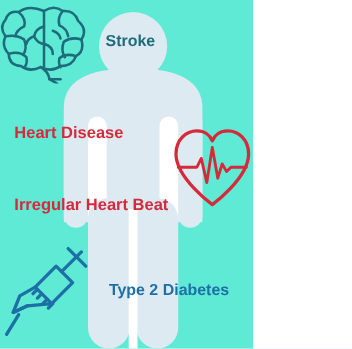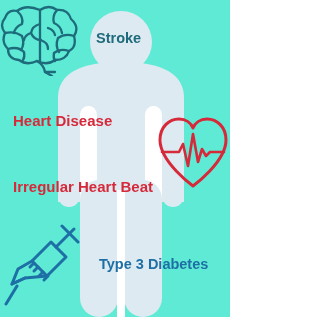--- a/index.html
+++ b/index.html
@@ -129,15 +129,15 @@
     </g>
   </svg>
 
   <div class="label label-stroke">Stroke</div>
 
   <div class="label label-red label-red-1">Heart Disease</div>
 
 
   <div class="label label-red label-red-3">Irregular Heart Beat</div>
 
-  <div class="label label-diabetes">Type 3 Diabetes</div>
+  <div class="label label-diabetes">Type 2 Diabetes</div>
 
 </div>
 
 </body></html>

